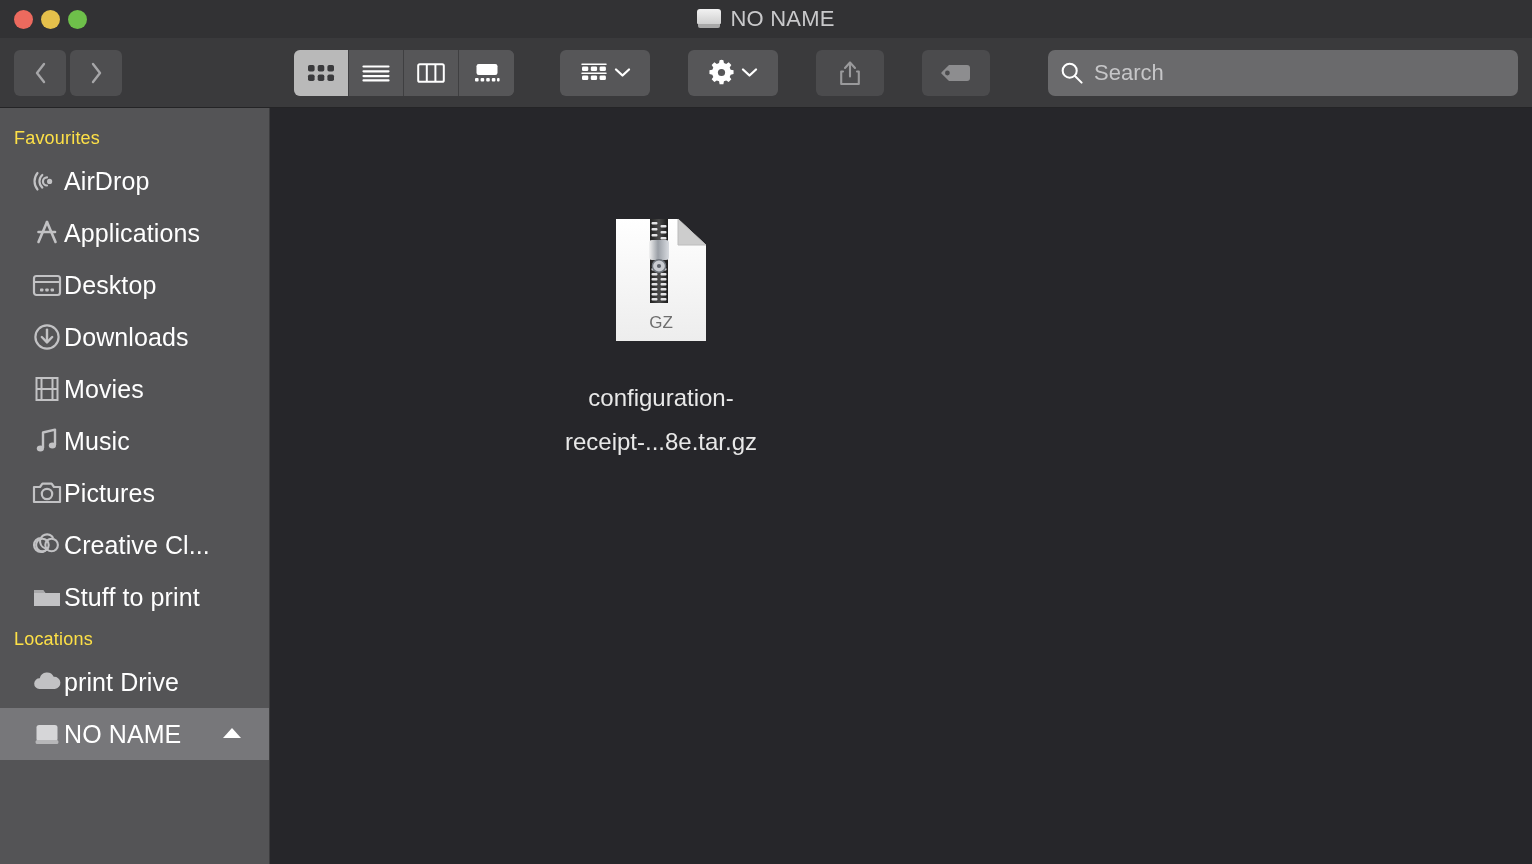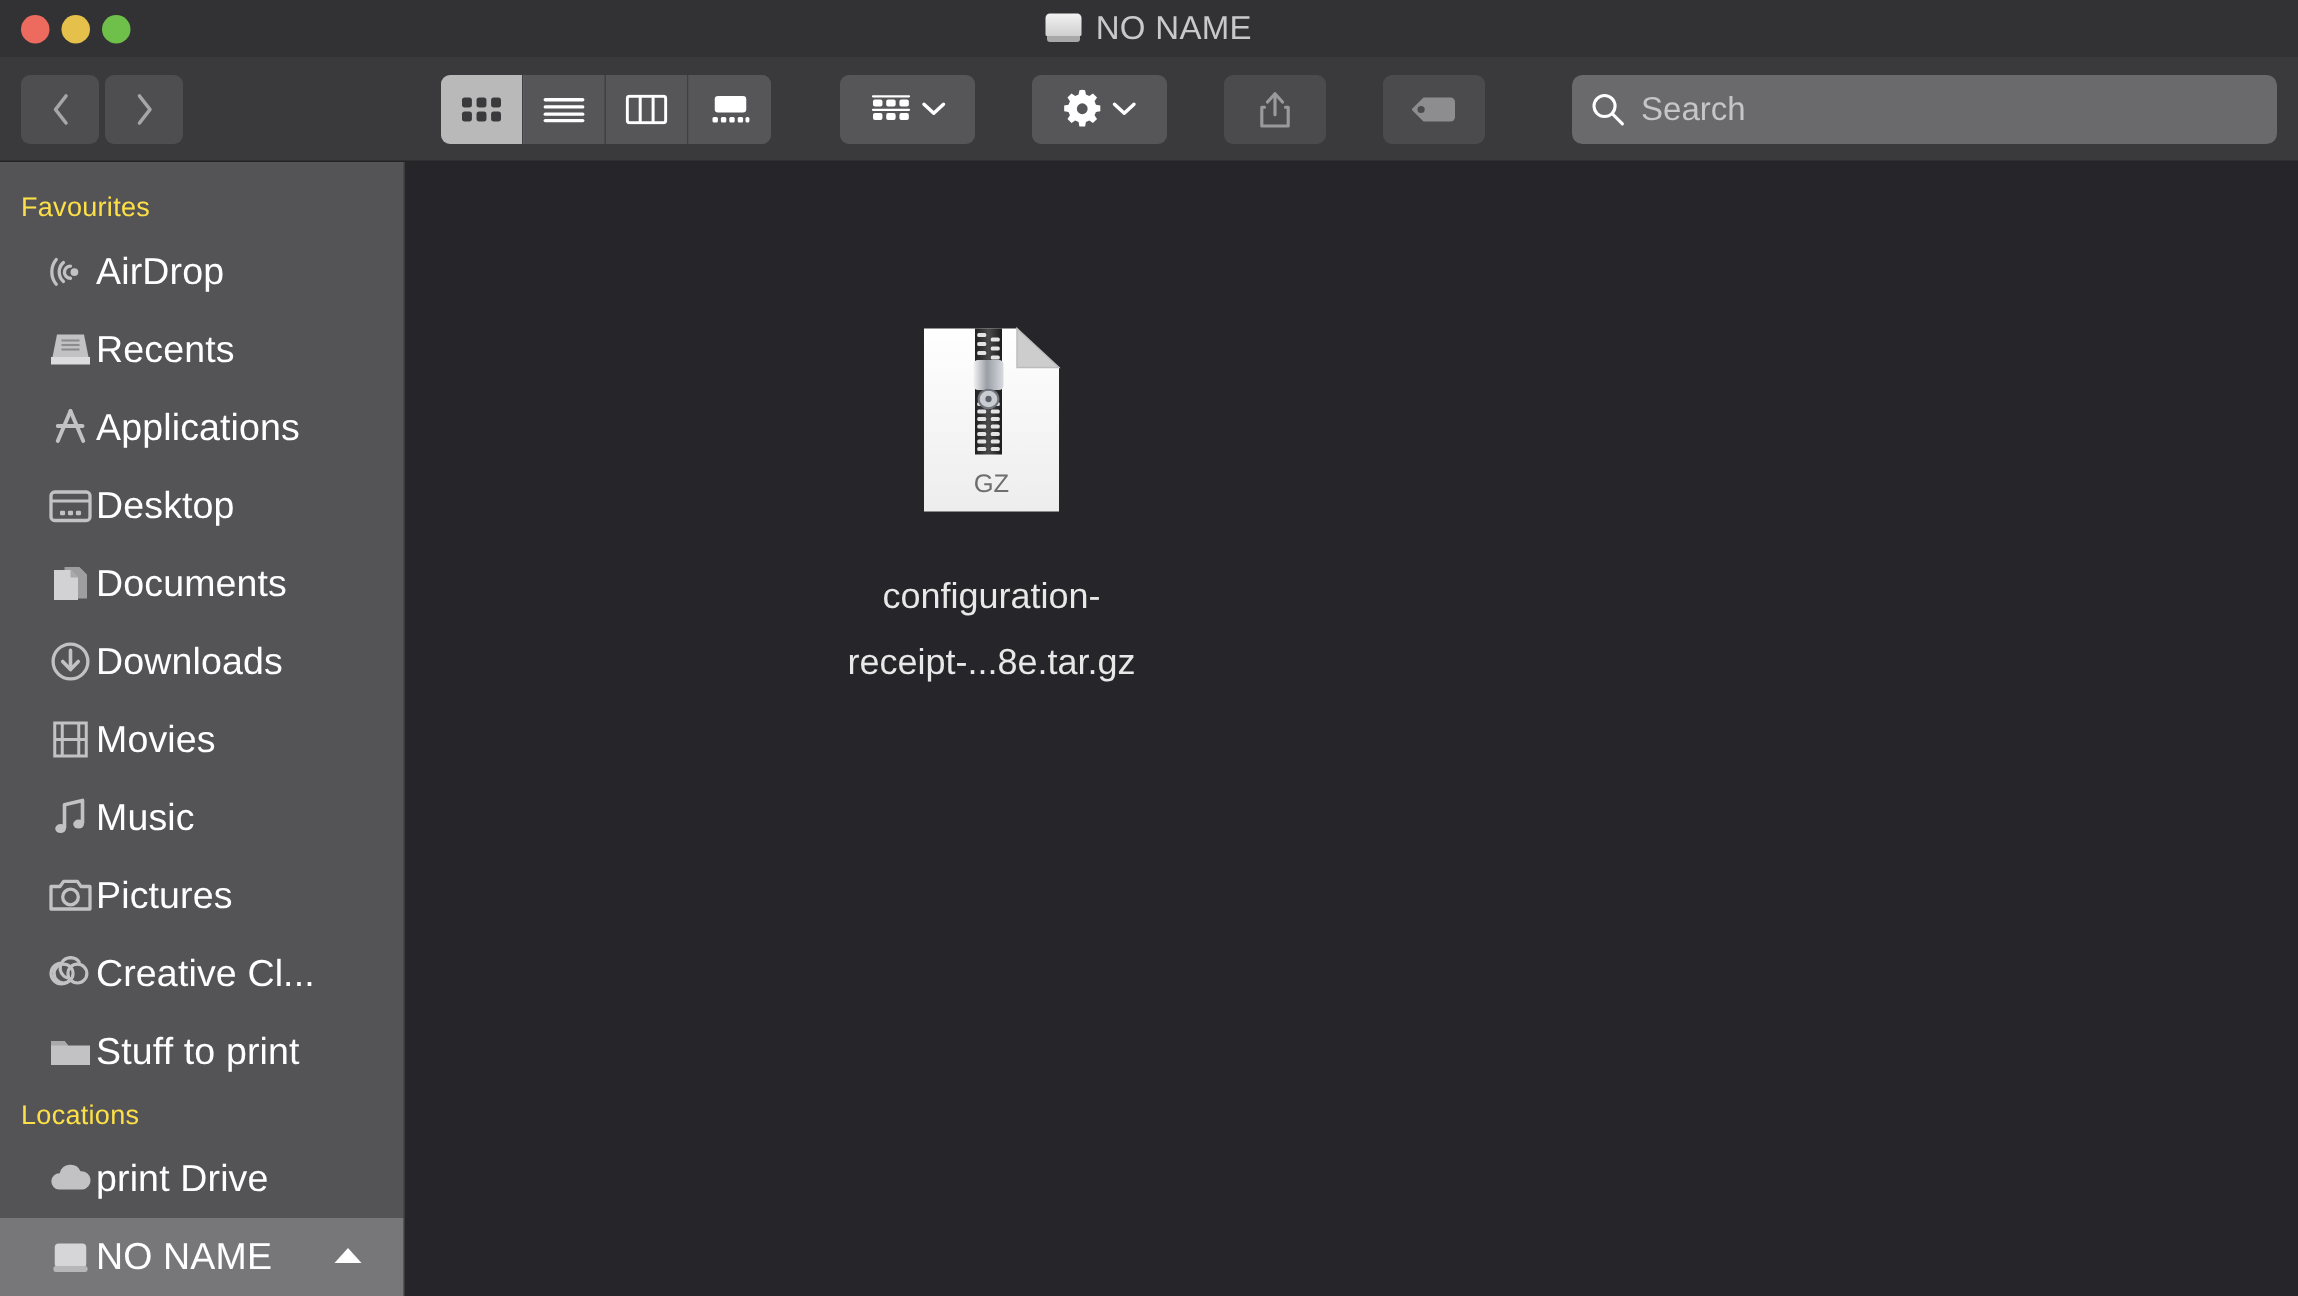--- a/index.html
+++ b/index.html
@@ -297,32 +297,20 @@
           <g fill="none" stroke="#c2c2c4" stroke-width="2.2" stroke-linecap="round">
             <path d="M7.5 25.5 A13 13 0 0 1 7.5 9"></path>
             <path d="M12.3 23.6 A8.4 8.4 0 0 1 12.3 11"></path>
             <path d="M17 21.5 A4 4 0 0 1 17 13.4"></path>
           </g>
           <circle cx="19.6" cy="17.4" r="2.6" fill="#c2c2c4"></circle>
         </svg>
         <span class="sb-label">AirDrop</span>
       </div>
 
-      <div class="sb-item">
-        <svg class="sb-icon" viewBox="0 0 34 34">
-          <path d="M8 7 H26 L29 22 H5 Z" fill="#c2c2c4"></path>
-          <g stroke="#8c8c8e" stroke-width="1.4">
-            <line x1="11" y1="11" x2="23" y2="11"></line>
-            <line x1="11" y1="14" x2="23" y2="14"></line>
-            <line x1="11" y1="17" x2="23" y2="17"></line>
-          </g>
-          <path d="M4 22 H30 V27 H4 Z" fill="#dcdcde"></path>
-        </svg>
-        <span class="sb-label">Recents</span>
-      </div>
 
       <div class="sb-item">
         <svg class="sb-icon" viewBox="0 0 34 34">
           <g stroke="#c2c2c4" stroke-width="2.6" stroke-linecap="round">
             <line x1="17" y1="6" x2="8.5" y2="26"></line>
             <line x1="17" y1="6" x2="25.5" y2="26"></line>
             <line x1="8.5" y1="16" x2="25" y2="16"></line>
           </g>
         </svg>
         <span class="sb-label">Applications</span>
@@ -334,28 +322,20 @@
           <line x1="4" y1="14" x2="30" y2="14" stroke="#c2c2c4" stroke-width="2"></line>
           <g fill="#c2c2c4">
             <rect x="10" y="20.5" width="3.4" height="3" rx="0.8"></rect>
             <rect x="15.3" y="20.5" width="3.4" height="3" rx="0.8"></rect>
             <rect x="20.6" y="20.5" width="3.4" height="3" rx="0.8"></rect>
           </g>
         </svg>
         <span class="sb-label">Desktop</span>
       </div>
 
-      <div class="sb-item">
-        <svg class="sb-icon" viewBox="0 0 34 34">
-          <path d="M13 6 H23 L28 11 V27 H13 Z" fill="#9e9ea0"></path>
-          <path d="M6 8 H17 L22 13 V28 H6 Z" fill="#d2d2d4"></path>
-          <path d="M17 8 V13 H22 Z" fill="#a8a8aa"></path>
-        </svg>
-        <span class="sb-label">Documents</span>
-      </div>
 
       <div class="sb-item">
         <svg class="sb-icon" viewBox="0 0 34 34">
           <circle cx="17" cy="17" r="11.6" fill="none" stroke="#c2c2c4" stroke-width="2.2"></circle>
           <line x1="17" y1="9.6" x2="17" y2="22" stroke="#c2c2c4" stroke-width="2.4" stroke-linecap="round"></line>
           <polyline points="11.8,17 17,22.4 22.2,17" fill="none" stroke="#c2c2c4" stroke-width="2.4" stroke-linecap="round" stroke-linejoin="round"></polyline>
         </svg>
         <span class="sb-label">Downloads</span>
       </div>
 

